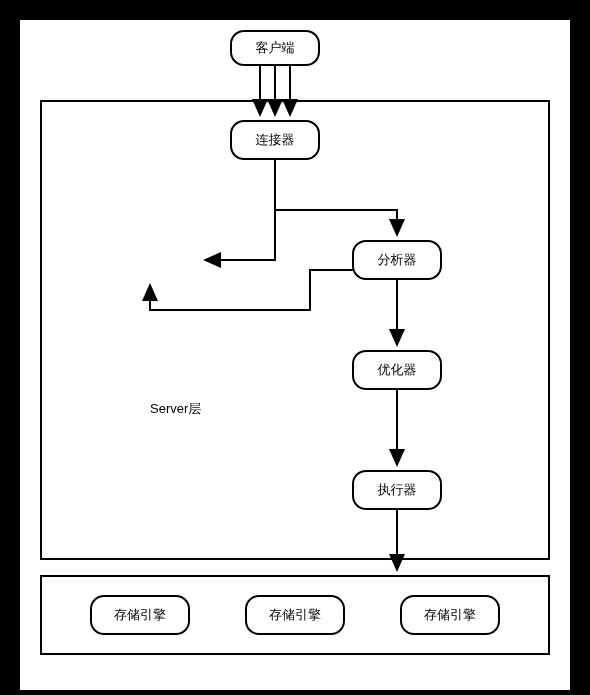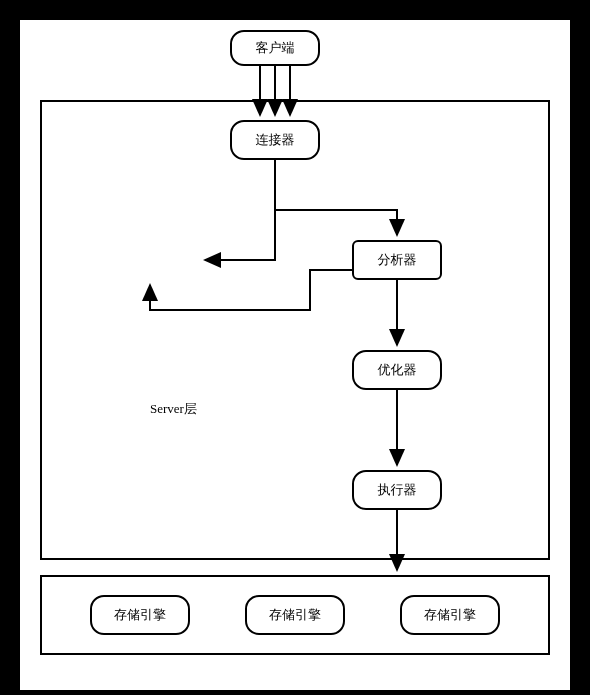--- a/index.html
+++ b/index.html
@@ -38,21 +38,20 @@
     .engine-box {
       position: absolute;
       border: 2px solid #000;
       background: #fff;
       z-index: 2;
     }
     .label {
       position: absolute;
       font-size: 13px;
       z-index: 5;
-      font-family: Liberation Serif, serif;
     }
     svg.connector {
       position: absolute;
       left: 0;
       top: 0;
       width: 550px;
       height: 655px;
       z-index: 5;
       pointer-events: none;
     }
@@ -67,21 +66,21 @@
   </div>
 
   <div class="server-box" style="left:20px; top:80px; width:510px; height:460px;"></div>
   <div class="label" style="left:130px; top:380px;">Server层</div>
 
   <div class="node" style="left:210px; top:100px; width:90px; height:40px;">
     <span>连接器</span>
   </div>
 
 
-  <div class="node" style="left:332px; top:220px; width:90px; height:40px;border-radius:6px;">
+  <div class="node" style="left:332px; top:220px; width:90px; height:40px;">
     <span>分析器</span>
   </div>
 
   <div class="node" style="left:332px; top:330px; width:90px; height:40px;">
     <span>优化器</span>
   </div>
 
   <div class="node" style="left:332px; top:450px; width:90px; height:40px;text-align:center;">
     <span>执行器</span>
   </div>

